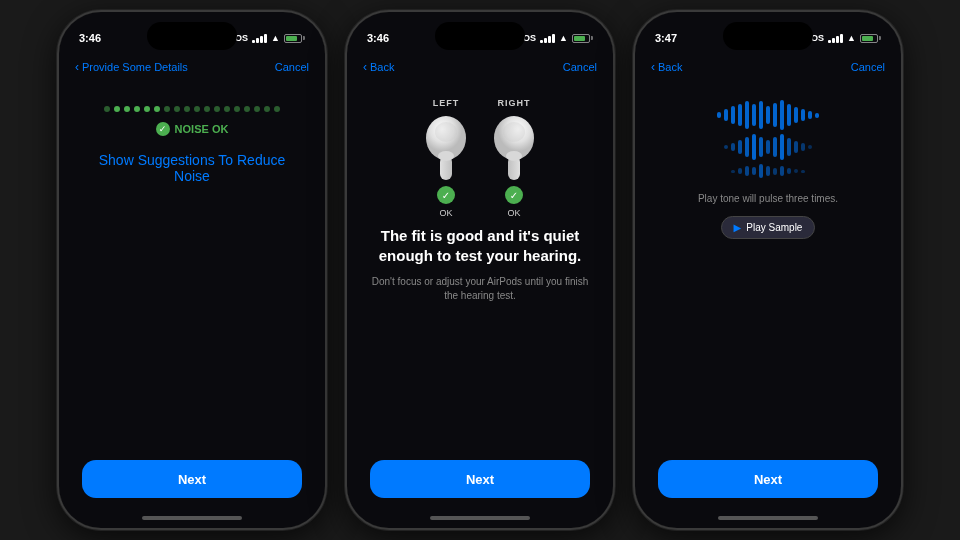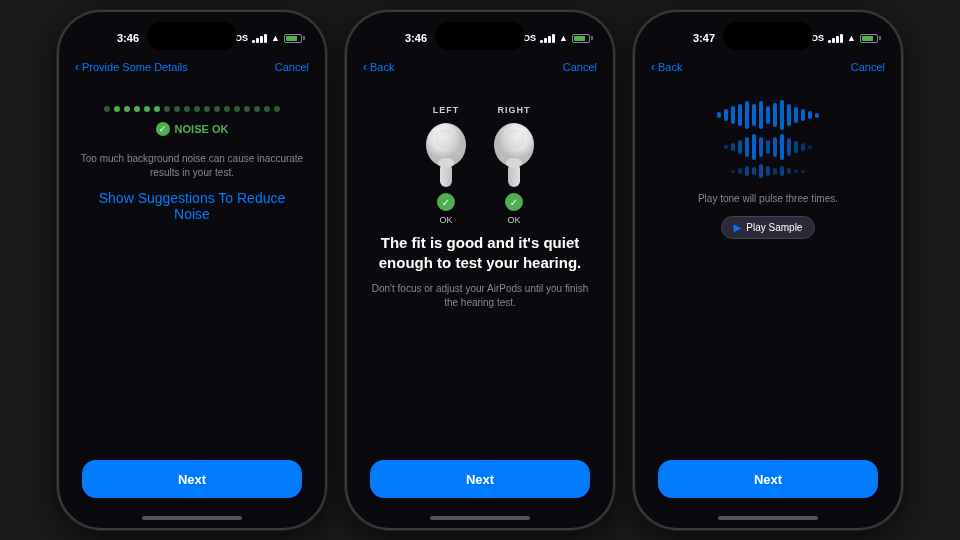--- a/index.html
+++ b/index.html
@@ -67,21 +67,20 @@
       height: 44px;
       flex-shrink: 0;
       position: relative;
       z-index: 5;
     }
 
     .status-time {
       font-size: 11px;
       color: #fff;
       font-weight: 600;
-      margin-left: 38px;
     }
 
     .status-right {
       display: flex;
       align-items: center;
       gap: 4px;
       font-size: 9px;
       color: #fff;
     }
 
@@ -228,21 +227,20 @@
       align-items: flex-end;
       justify-content: center;
       margin: 8px 0;
     }
 
     .airpod-col {
       display: flex;
       flex-direction: column;
       align-items: center;
       gap: 4px;
-      margin-top: 7px;
     }
 
     .airpod-label {
       color: #ccc;
       font-size: 9px;
       font-weight: 600;
       letter-spacing: 1px;
     }
 
     .airpod-image {
@@ -412,21 +410,20 @@
           <div class="dot"></div>
           <div class="dot"></div>
           <div class="dot"></div>
           <div class="dot"></div>
           <div class="dot"></div>
         </div>
         <div class="noise-ok">
           <div class="check-circle-green">✓</div>
           <span class="noise-ok-text">NOISE OK</span>
         </div>
-        <p class="sub-text">Too much background noise can cause inaccurate results in your test.</p>
         <a class="link-text">Show Suggestions To Reduce Noise</a>
         <button class="next-btn">Next</button>
       </div>
       <div class="home-indicator"></div>
     </div>
   </div>
 </div>
 
 <div class="phone-wrapper">
   <div class="phone">

